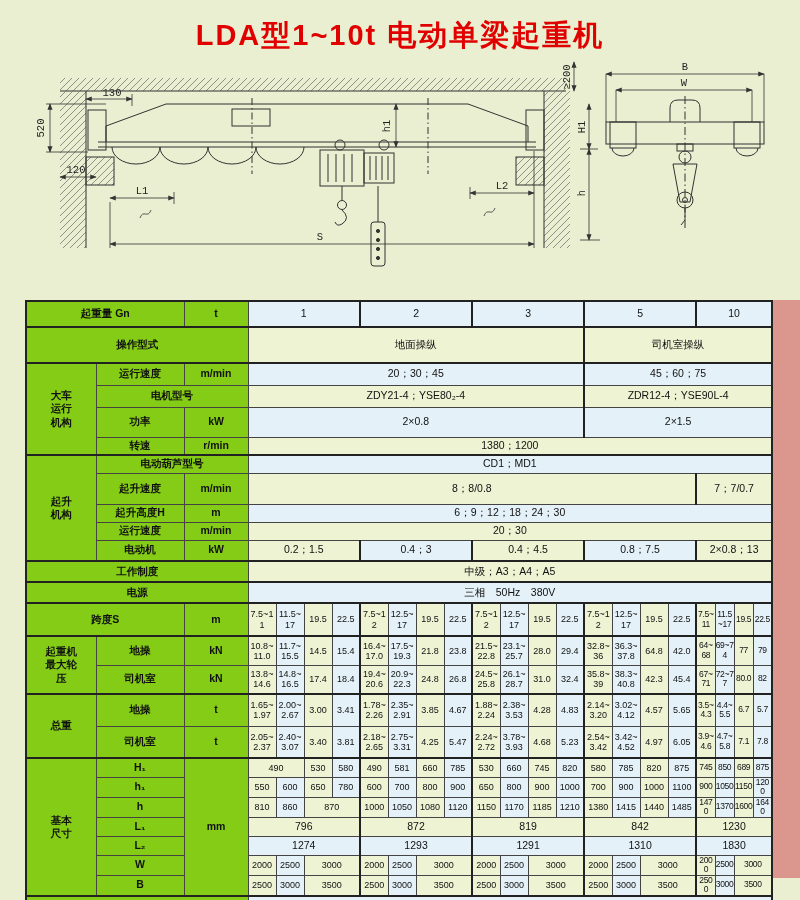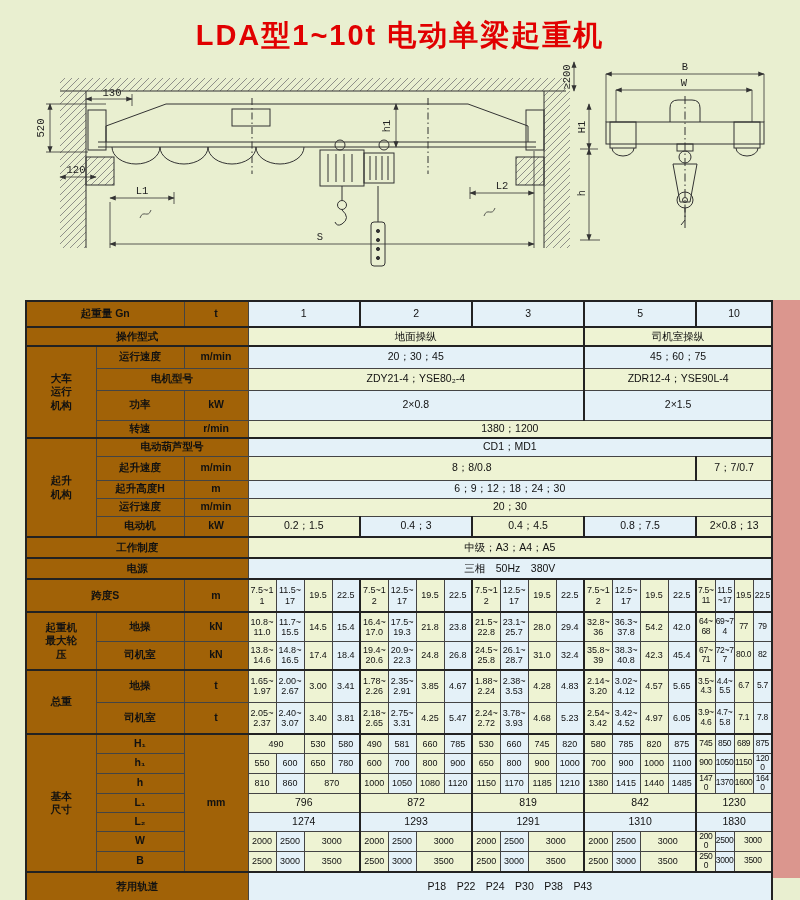--- a/index.html
+++ b/index.html
@@ -6,21 +6,21 @@
   body{width:800px;height:900px;background:#e9efd0;position:relative;overflow:hidden;
        font-family:"Liberation Sans",sans-serif;color:#111}
   .title{position:absolute;top:16px;left:0;width:100%;text-align:center;color:#e10000;
          font-size:29px;font-weight:bold;letter-spacing:2px}
   svg.draw{position:absolute;top:52px;left:0}
   .pink-strip{position:absolute;left:772px;top:300px;width:28px;height:578px;background:#db968e}
   .tablewrap{position:absolute;top:300px;left:25px}
   table{border-collapse:collapse;table-layout:fixed;width:746px;border:2px solid #222;background:#f4f8ee}
   td{border:1px solid #444;text-align:center;vertical-align:middle;font-size:9px;
      padding:0;line-height:1.12;overflow:hidden;word-break:break-all}
-  td.lab{background:#a16207;font-size:10.5px;font-weight:bold;word-break:keep-all}
+  td.lab{background:#84cc16;font-size:10.5px;font-weight:bold;word-break:keep-all}
   td.full{font-size:10.5px}
   td.g{background:#eef3d3}
   td.b{background:#e4f1f8}
   td.gl{border-left:2px solid #222}
   tr.sec>td{border-top:2px solid #222}
   .vlabel{white-space:pre-line;line-height:1.25}
   td.t{font-size:8.5px;letter-spacing:-0.3px}
   text{font-family:"Liberation Mono",monospace;font-size:10.5px;fill:#222}
 </style>
 </head>
@@ -188,21 +188,21 @@
 <tr class="sec" style="height:26px">
 <td class="lab" colspan="2">起重量 Gn</td>
 <td class="lab">t</td>
 <td class="b full" colspan="4">1</td>
 <td class="b full gl" colspan="4">2</td>
 <td class="b full gl" colspan="4">3</td>
 <td class="b full gl" colspan="4">5</td>
 <td class="b full gl" colspan="4">10</td>
 </tr>
 
-<tr class="sec" style="height:19px">
+<tr class="sec" style="height:36px">
 <td class="lab" colspan="3">操作型式</td>
 <td class="g full" colspan="12">地面操纵</td>
 <td class="g full gl" colspan="8">司机室操纵</td>
 </tr>
 
 <tr class="sec" style="height:22px">
 <td class="lab vlabel" rowspan="4">大车
 运行
 机构</td>
 <td class="lab">运行速度</td>
@@ -230,21 +230,21 @@
 <td class="g full" colspan="20">1380；1200</td>
 </tr>
 
 <tr class="sec" style="height:18px">
 <td class="lab vlabel" rowspan="5">起升
 机构</td>
 <td class="lab" colspan="2">电动葫芦型号</td>
 <td class="b full" colspan="20">CD1；MD1</td>
 </tr>
 
-<tr style="height:24px">
+<tr style="height:31px">
 <td class="lab">起升速度</td>
 <td class="lab">m/min</td>
 <td class="g full" colspan="16">8；8/0.8</td>
 <td class="g full gl" colspan="4">7；7/0.7</td>
 </tr>
 
 <tr style="height:18px">
 <td class="lab">起升高度H</td>
 <td class="lab">m</td>
 <td class="b full" colspan="20">6；9；12；18；24；30</td>
@@ -314,21 +314,21 @@
 <td class="g gl">16.4~17.0</td>
 <td class="b">17.5~19.3</td>
 <td class="g">21.8</td>
 <td class="b">23.8</td>
 <td class="g gl">21.5~22.8</td>
 <td class="b">23.1~25.7</td>
 <td class="g">28.0</td>
 <td class="b">29.4</td>
 <td class="g gl">32.8~36</td>
 <td class="b">36.3~37.8</td>
-<td class="g">54.2</td>
+<td class="g">64.8</td>
 <td class="b">42.0</td>
 <td class="g gl t">64~68</td>
 <td class="b t">69~74</td>
 <td class="g t">77</td>
 <td class="b t">79</td>
 </tr>
 
 <tr style="height:29px">
 <td class="lab">司机室</td>
 <td class="lab">kN</td>

